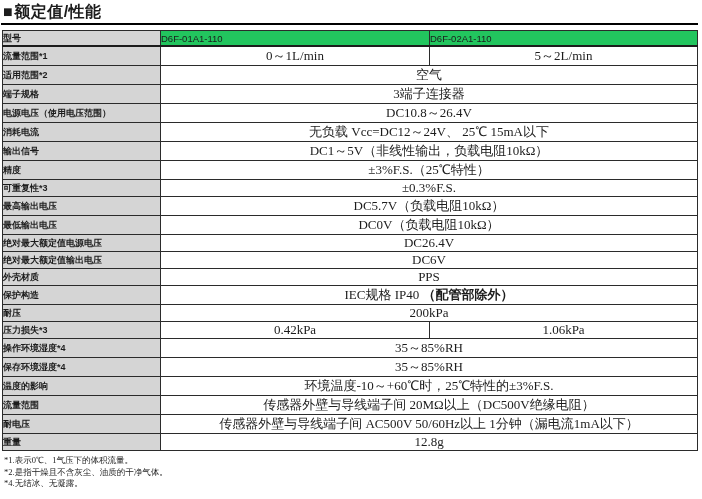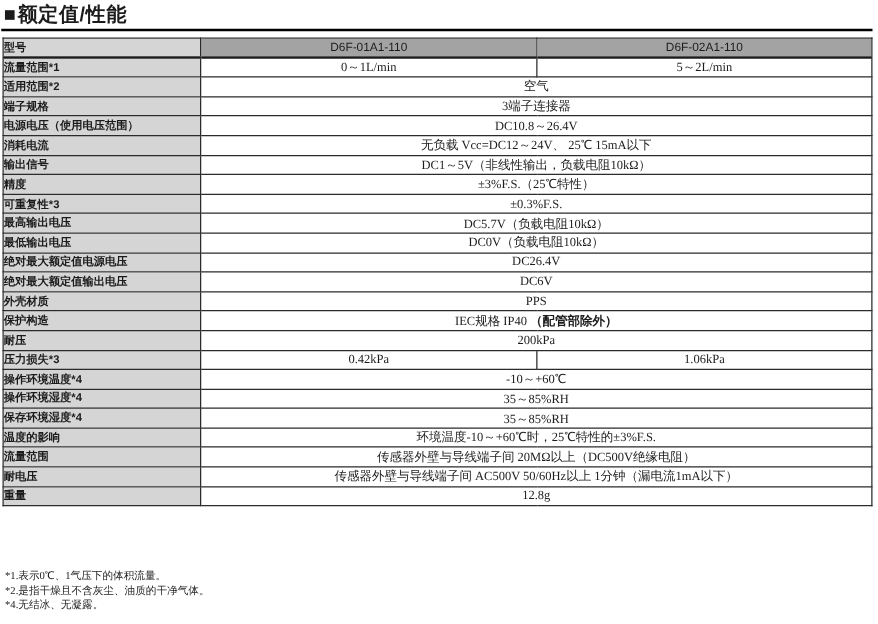--- a/index.html
+++ b/index.html
@@ -54,28 +54,27 @@
   td.lbl {
     background: #d5d5d5;
     font-family: "Liberation Sans", sans-serif;
     font-weight: bold;
     font-size: 9px;
     text-align: left;
     padding-left: 6px;
   }
   td.val {
     font-family: "Liberation Serif", serif;
-    font-size: 10px;
+    font-size: 13px;
     text-align: center;
   }
   td.hdr {
-    background: #a3a3a3;
+    background: #22c55e;
     font-family: "Liberation Sans", sans-serif;
     font-size: 9.5px;
-    text-align: center;
   }
   tr.hdr-row td { border-bottom: 2px solid #1c1c1c; }
   tr.two-line { height: 31.2px; }
   tr.two-line .vline { line-height: 12px; }
   .bold-seg { font-weight: bold; }
   .footnotes {
     position: absolute;
     left: 4px;
     top: 455px;
     font-family: "Liberation Serif", serif;
@@ -184,24 +183,20 @@
         <td class="lbl">耐压</td>
         <td class="val" colspan="2">200kPa</td>
       </tr>
 
       <tr>
         <td class="lbl">压力损失*3</td>
         <td class="val">0.42kPa</td>
         <td class="val">1.06kPa</td>
       </tr>
 
-      <tr>
-        <td class="lbl">操作环境温度*4</td>
-        <td class="val" colspan="2">-10～+60℃</td>
-      </tr>
 
       <tr>
         <td class="lbl">操作环境湿度*4</td>
         <td class="val" colspan="2">35～85%RH</td>
       </tr>
 
 
       <tr>
         <td class="lbl">保存环境湿度*4</td>
         <td class="val" colspan="2">35～85%RH</td>

